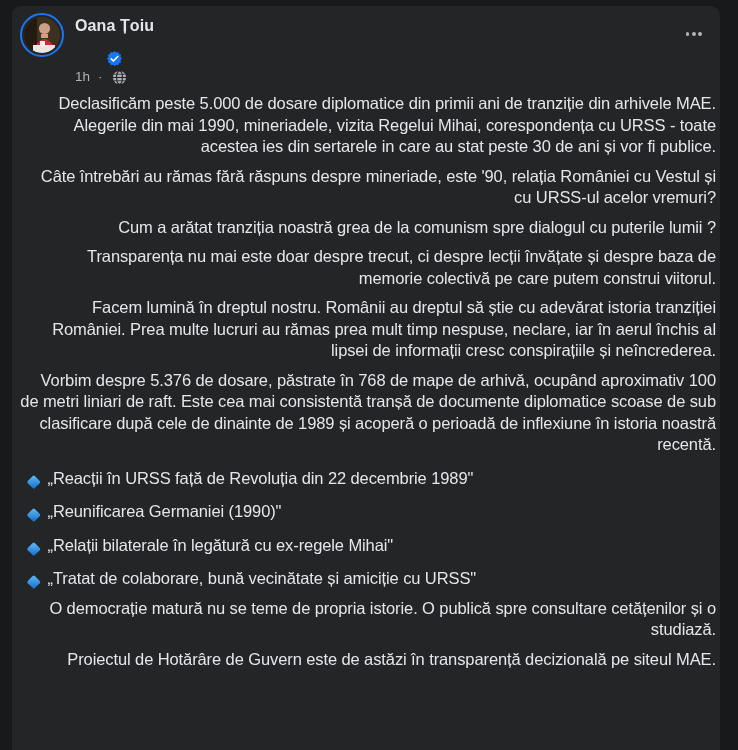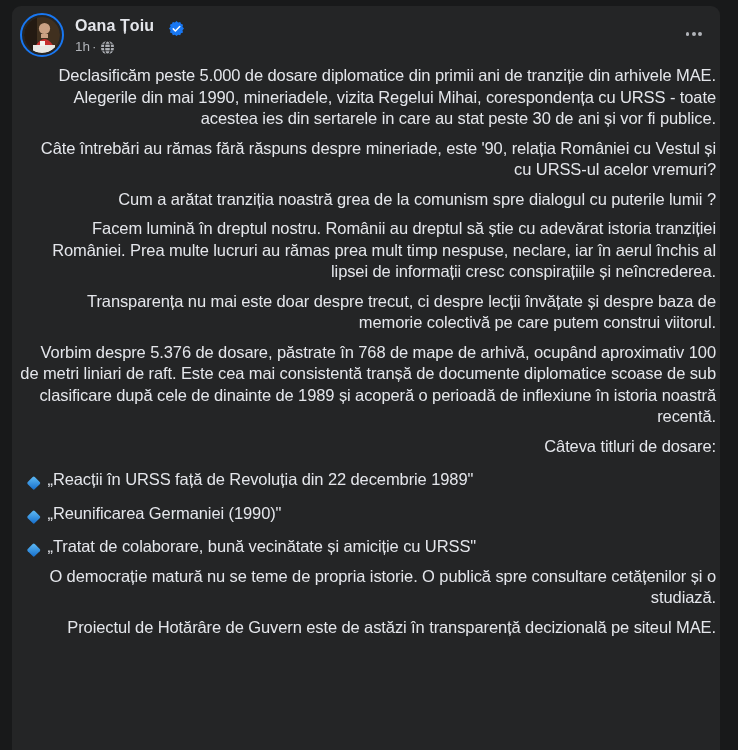--- a/index.html
+++ b/index.html
@@ -23,28 +23,28 @@
   
   .post-header{display:flex;align-items:flex-start;}
   .avatar-ring{
     width:44px;height:44px;border-radius:50%;
     border:2.5px solid var(--accent-blue);
     padding:1.5px; background:var(--card-bg);
     flex-shrink:0; cursor:pointer;
   }
   .avatar-ring svg{display:block;width:36px;height:36px;border-radius:50%;}
   .author-block{margin-left:11px;padding-top:3px;}
-  .author-row{display:flex;align-items:flex-end;gap:15px;}
+  .author-row{display:flex;align-items:center;gap:15px;flex-direction:column;}
   .author-name{
     color:var(--text-primary); font-size:16px; font-weight:700;
     line-height:20px; letter-spacing:.1px; cursor:pointer;
   }
   .verified{width:15px;height:15px;display:block;}
   .meta-row{
-    display:flex;align-items:center;gap:2px;margin-top:3px;
+    display:flex;align-items:center;gap:8px;margin-top:3px;
     color:var(--text-secondary); font-size:13.5px; line-height:16px;
   }
   .meta-row .globe{width:15px;height:15px;display:block;margin-left:1px;}
   .more-btn{
     margin-left:auto; margin-right:13px; margin-top:13px;
     background:none;border:none;cursor:pointer;
     display:flex;gap:2.5px;align-items:center;padding:6px 2px;
   }
   .more-btn .dot{width:3.8px;height:3.8px;border-radius:50%;background:var(--text-secondary);}
   
@@ -131,42 +131,45 @@
   <div class="content">
 
     <div>
 
         <p class="para">Declasificăm peste 5.000 de dosare diplomatice din primii ani de tranziție din arhivele MAE. Alegerile din mai 1990, mineriadele, vizita Regelui Mihai, corespondența cu URSS - toate acestea ies din sertarele in care au stat peste 30 de ani și vor fi publice.</p>
 
         <p class="para">Câte întrebări au rămas fără răspuns despre mineriade, este '90, relația României cu Vestul și cu URSS-ul acelor vremuri?</p>
 
         <p class="para">Cum a arătat tranziția noastră grea de la comunism spre dialogul cu puterile lumii ?</p>
 
+        <p class="para">Transparența nu mai este doar despre trecut, ci despre lecții învățate și despre baza de memorie colectivă pe care putem construi viitorul.</p>
+
         <p class="para">Facem lumină în dreptul nostru. Românii au dreptul să știe cu adevărat istoria tranziției României. Prea multe lucruri au rămas prea mult timp nespuse, neclare, iar în aerul închis al lipsei de informații cresc conspirațiile și neîncrederea.</p>
-
-        <p class="para">Transparența nu mai este doar despre trecut, ci despre lecții învățate și despre baza de memorie colectivă pe care putem construi viitorul.</p>
 
 
         <p class="para">Vorbim despre 5.376 de dosare, păstrate în 768 de mape de arhivă, ocupând aproximativ 100 de metri liniari de raft. Este cea mai consistentă tranșă de documente diplomatice scoase de sub clasificare după cele de dinainte de 1989 și acoperă o perioadă de inflexiune în istoria noastră recentă.</p>
 
-        <p class="para">Câteva titluri de dosare:</p>
       </div>
 
     <div class="dossier-list">
 
         <div class="list-item">
           <span class="diamond"></span>
           <span class="list-text">„Reacții în URSS față de Revoluția din 22 decembrie 1989"</span>
         </div>
 
         <div class="list-item">
           <span class="diamond"></span>
           <span class="list-text">„Reunificarea Germaniei (1990)"</span>
         </div>
 
+        <div class="list-item">
+          <span class="diamond"></span>
+          <span class="list-text">„Relații bilaterale în legătură cu ex-regele Mihai"</span>
+        </div>
 
         <div class="list-item">
           <span class="diamond"></span>
           <span class="list-text">„Tratat de colaborare, bună vecinătate și amiciție cu URSS"</span>
         </div>
       </div>
 
     <div>
 
 

